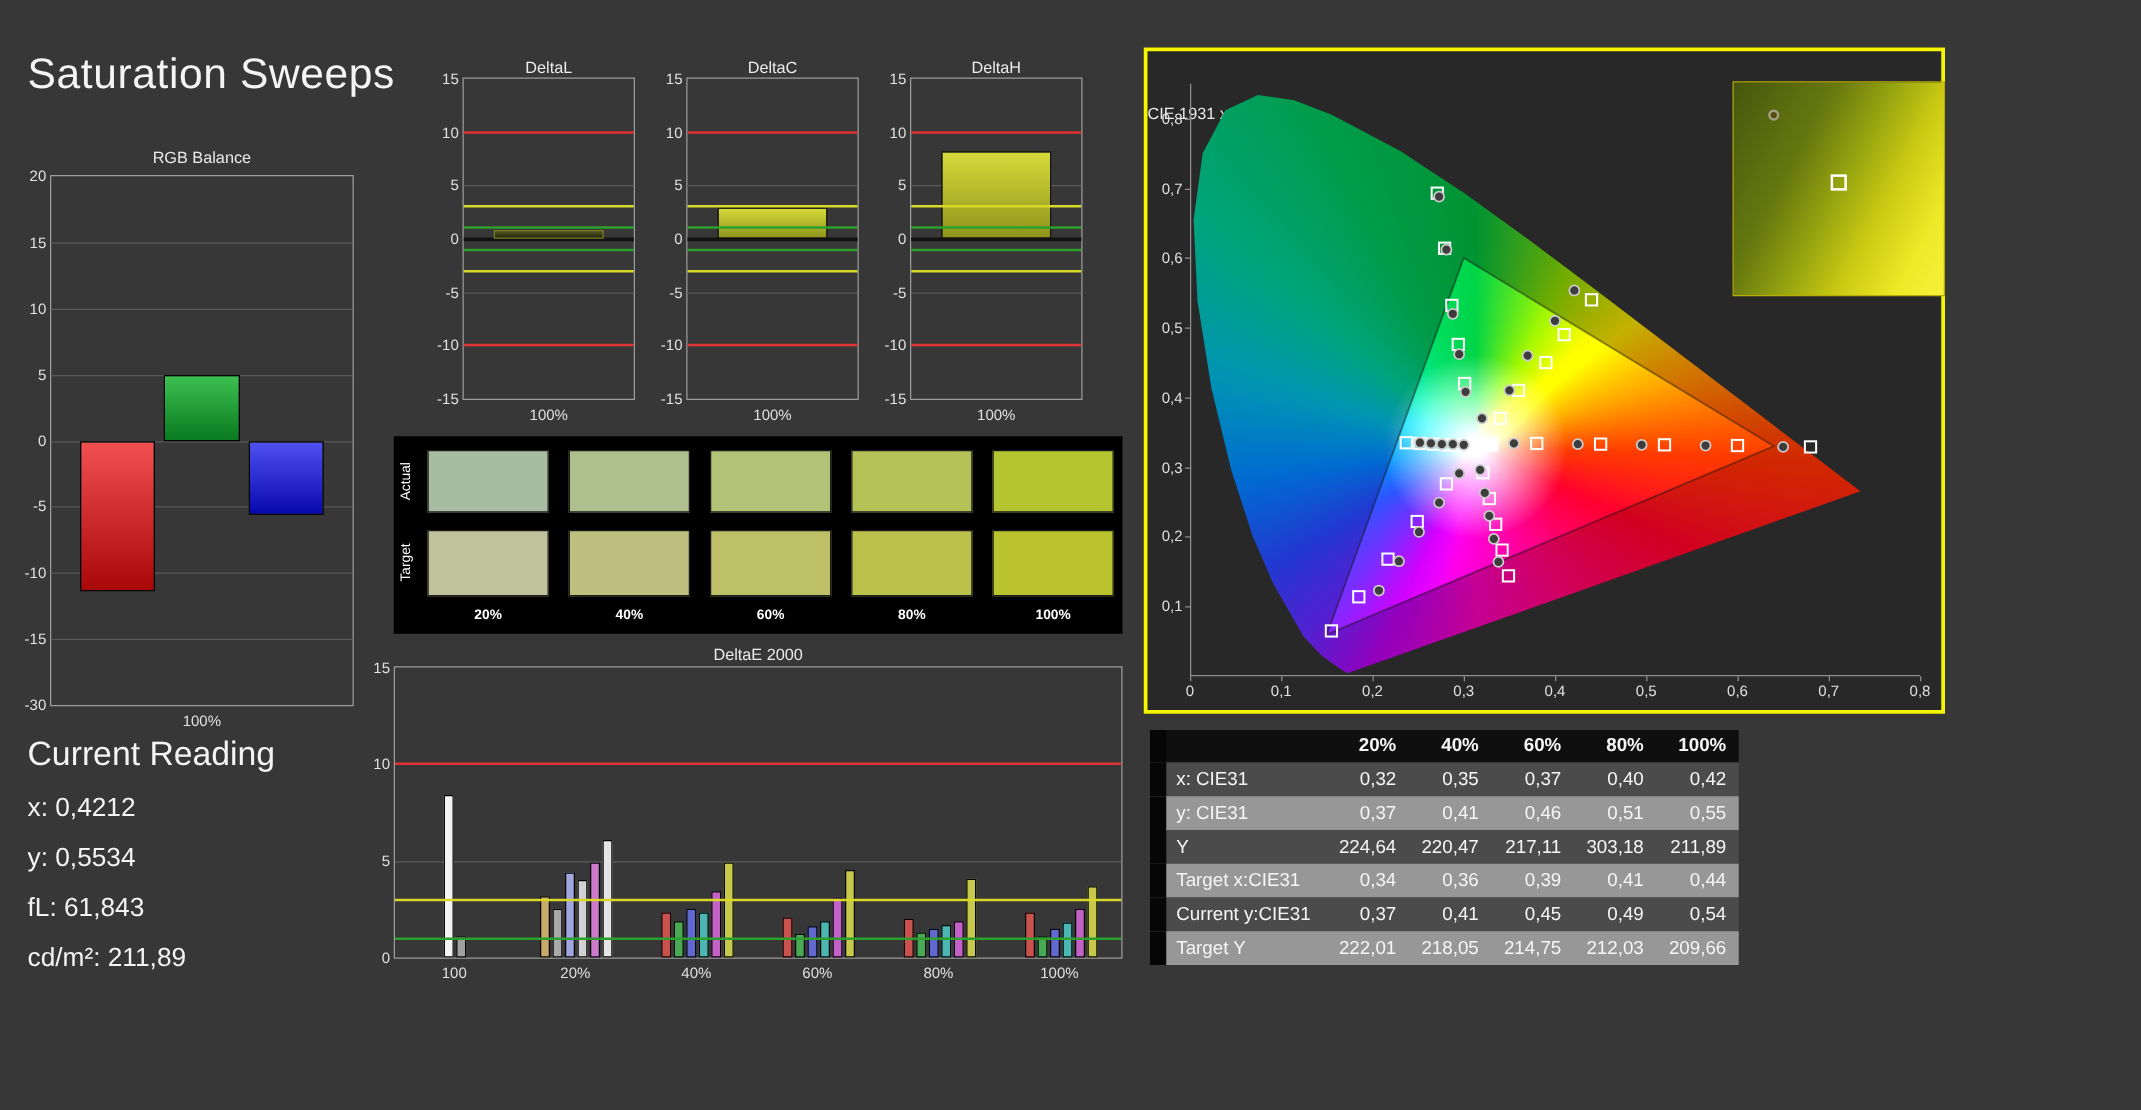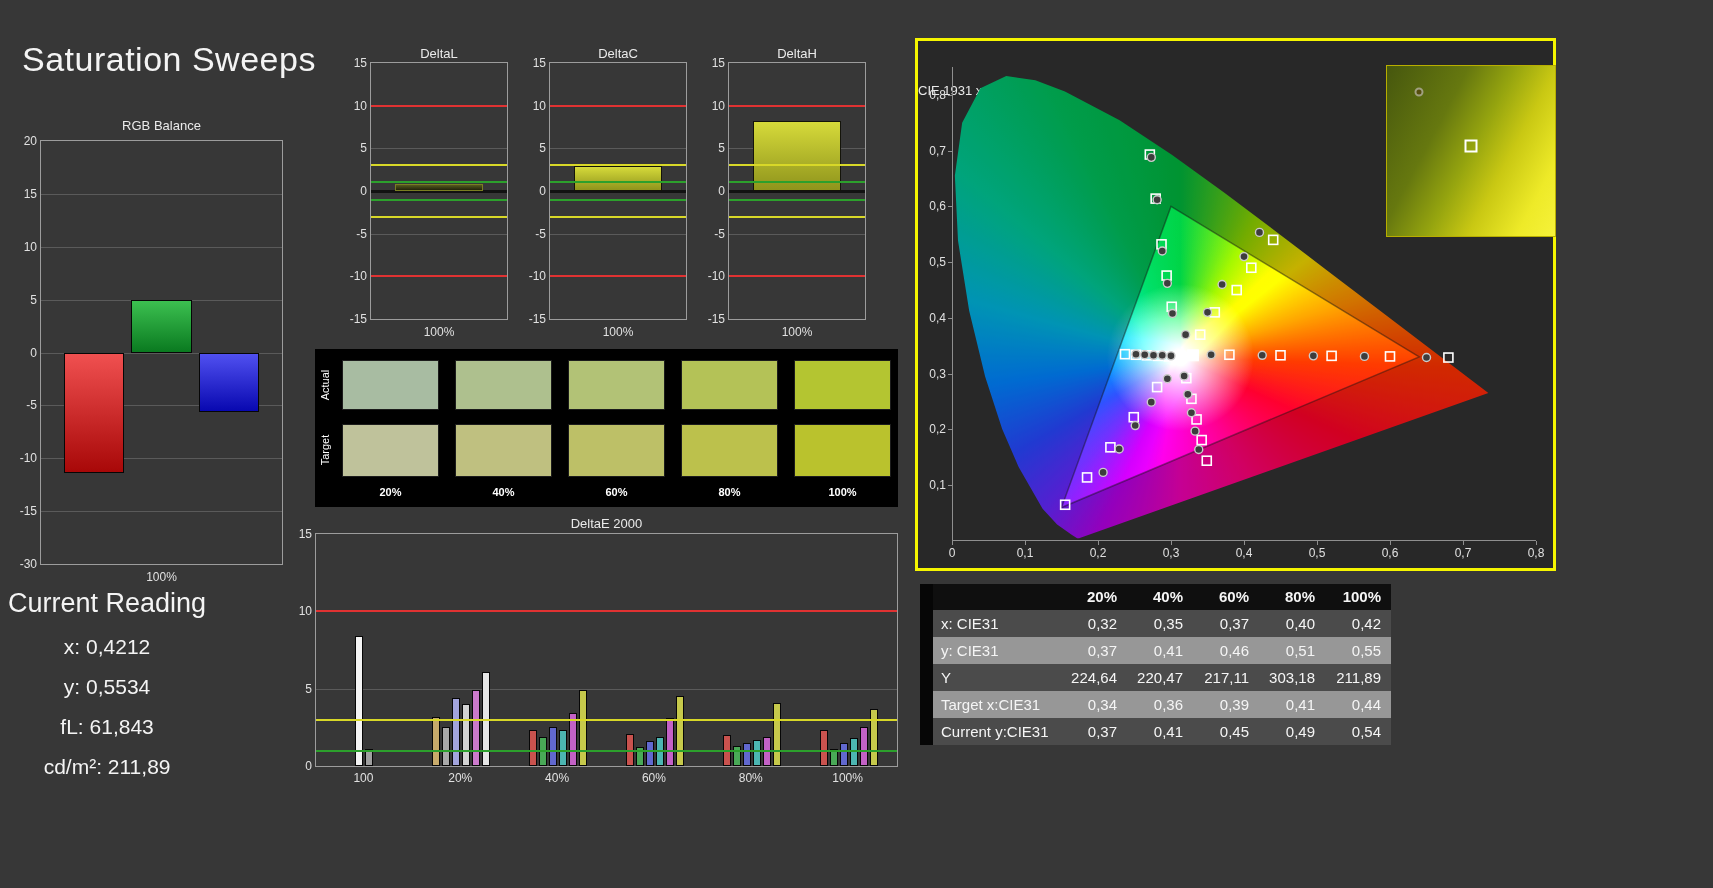--- a/index.html
+++ b/index.html
@@ -56,21 +56,21 @@
   .cie-ytick{position:absolute;left:-36px;width:30px;text-align:right;font-size:12px;color:#e0e0e0;}
   .xtick-mark{position:absolute;top:100%;width:1px;height:4px;background:#8f8f8f;}
   .ytick-mark{position:absolute;left:-4px;width:4px;height:1px;background:#8f8f8f;}
   .cie-points{position:absolute;left:0;top:0;}
 
   .cie-inset{position:absolute;left:468px;top:24px;width:170px;height:172px;border:1px solid #b8ae00;
      background:linear-gradient(118deg,#46570e 0%,#66780f 32%,#95a40f 50%,#c9c813 66%,#eeea28 85%,#f6f23a 100%);}
   .inset-circle{position:absolute;width:9px;height:9px;border-radius:50%;background:#554e0e;border:2px solid #a0a080;transform:translate(-50%,-50%);}
   .inset-square{position:absolute;width:13px;height:13px;border:2px solid #fff;background:transparent;transform:translate(-50%,-50%);}
 
-  .current-reading{position:absolute;left:8px;top:588px;text-align:center;}
+  .current-reading{position:absolute;left:22px;top:588px;}
   .cr-title{font-size:27px;color:#f4f4f4;margin-bottom:16px;}
   .cr-line{font-size:21px;color:#f4f4f4;margin-bottom:16px;}
 
   .results-table{position:absolute;left:920px;top:584px;font-size:15px;color:#f5f5f5;}
   .tr{display:flex;height:27px;line-height:27px;}
   .tr.header{height:26px;line-height:26px;background:#0f0f0f;font-weight:bold;}
   .cell-black{width:13px;background:#060606;flex:none;}
   .cell-label{width:128px;padding-left:8px;flex:none;white-space:nowrap;}
   .cell-val{width:66px;text-align:right;padding-right:10px;flex:none;}
   .tr.dark{background:#4b4b4b;}
@@ -435,15 +435,24 @@
       </div>
       <div class="tr dark">
         <div class="cell-black"></div>
         <div class="cell-label">Current y:CIE31</div>
         <div class="cell-val">0,37</div>
         <div class="cell-val">0,41</div>
         <div class="cell-val">0,45</div>
         <div class="cell-val">0,49</div>
         <div class="cell-val">0,54</div>
       </div>
+      <div class="tr light">
+        <div class="cell-black"></div>
+        <div class="cell-label">Target Y</div>
+        <div class="cell-val">222,01</div>
+        <div class="cell-val">218,05</div>
+        <div class="cell-val">214,75</div>
+        <div class="cell-val">212,03</div>
+        <div class="cell-val">209,66</div>
+      </div>
     </div>
 
 </div>
 
 </body></html>

